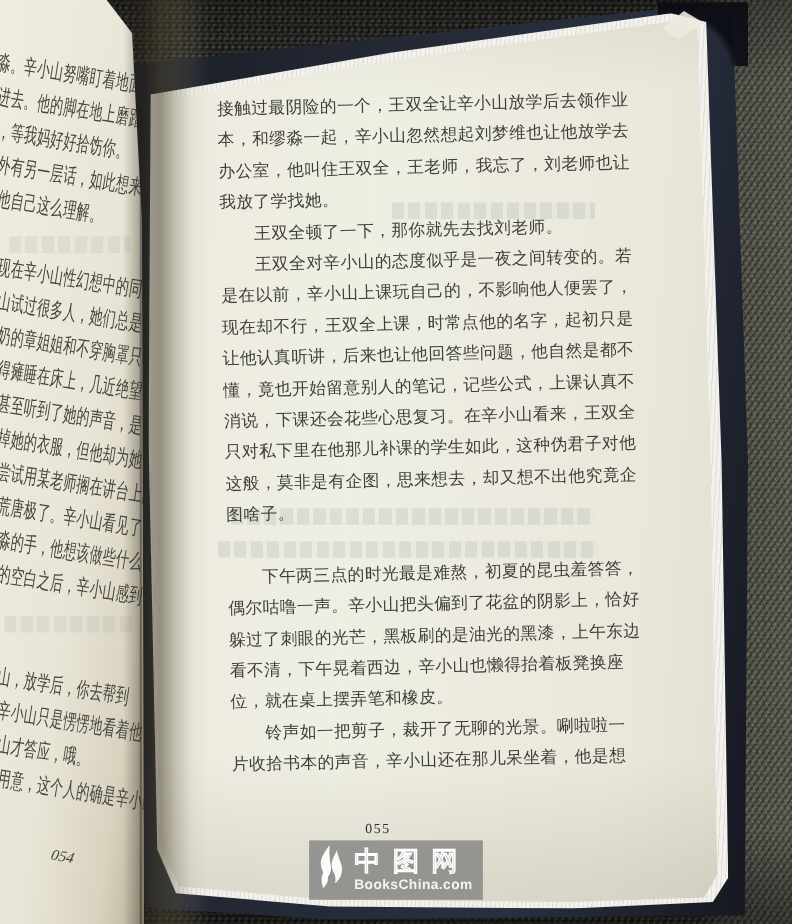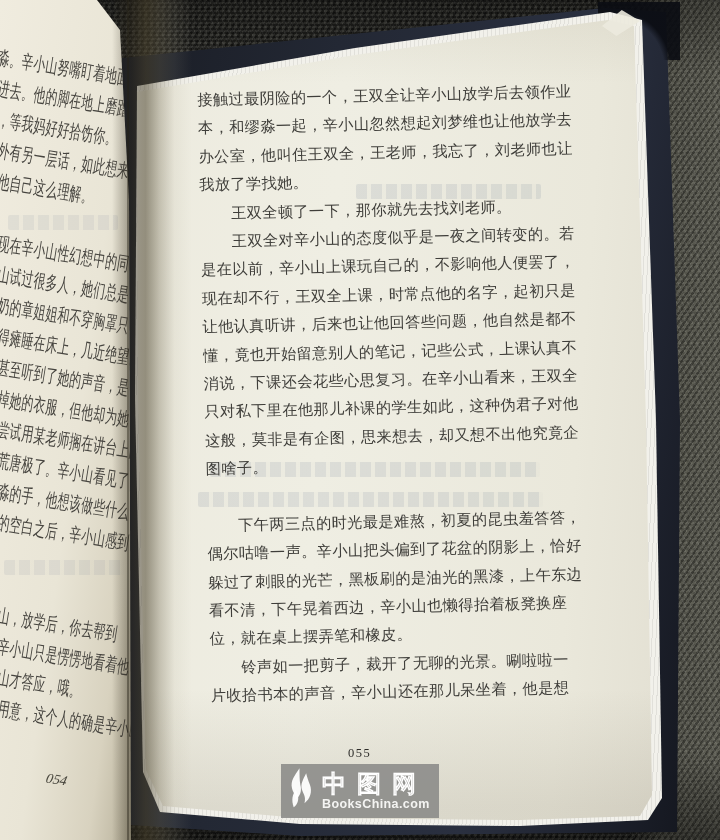--- a/index.html
+++ b/index.html
@@ -34,21 +34,21 @@
       linear-gradient(180deg, rgba(120,110,80,0.10) 0%, rgba(0,0,0,0) 10%, rgba(0,0,0,0) 82%, rgba(90,80,60,0.12) 96%),
       linear-gradient(94deg,#d8d3c2 0%,#e6e2d3 7%,#edebdf 18%,#efeee3 45%,#eae8db 78%,#e2dfd2 94%,#d9d6c8 100%);
     clip-path:polygon(137px 92px,355px 55px,608px 20px,634px 26px,646px 420px,652px 795px,640px 816px,520px 820px,300px 818px,163px 806px,146px 770px,138px 400px);}
   .right-text{position:absolute;left:197px;top:86px;width:376px;
     transform:rotate(-1.3deg);transform-origin:0 0;
     font-size:15.2px;line-height:28.4px;letter-spacing:0.4px;color:#3f3e3a;}
   .right-text .tline{white-space:pre;height:28.4px;overflow:visible;}
   .ghost{position:absolute;height:15px;border-radius:2px;
     background:repeating-linear-gradient(90deg, rgba(105,120,145,0.14) 0 11px, rgba(105,120,145,0.02) 11px 15px);
     filter:blur(0.7px);}
-  .pageno-right{position:absolute;left:348px;top:746px;font-size:12.5px;letter-spacing:1.5px;color:#2e2d2a;}
+  .pageno-right{position:absolute;left:332px;top:746px;font-size:12.5px;letter-spacing:1.5px;color:#2e2d2a;}
   .corner-curl{position:absolute;left:602px;top:10px;width:38px;height:26px;background:#eceade;
     clip-path:polygon(0 62%,52% 0,100% 42%,38% 100%);opacity:0.9;}
   .page-left{position:absolute;left:0;top:0;width:133px;height:840px;
     background:linear-gradient(98deg,#f0ecdf 0%,#e9e5d6 55%,#d8d2bf 82%,#b9b29c 98%);
     clip-path:polygon(0 0,97px 0,120px 30px,129px 200px,131px 840px,0 840px);}
   .left-text{position:absolute;left:-14px;top:40px;width:300px;
     font-size:19px;line-height:31px;letter-spacing:0.5px;color:#46443f;}
   .left-text .tline{white-space:pre;height:31px;transform:rotate(9deg) scaleX(0.62);transform-origin:0 50%;}
   .pageno-left{position:absolute;left:46px;top:772px;font-size:14px;color:#4a483f;
     transform:rotate(9deg) skewX(-14deg);}

